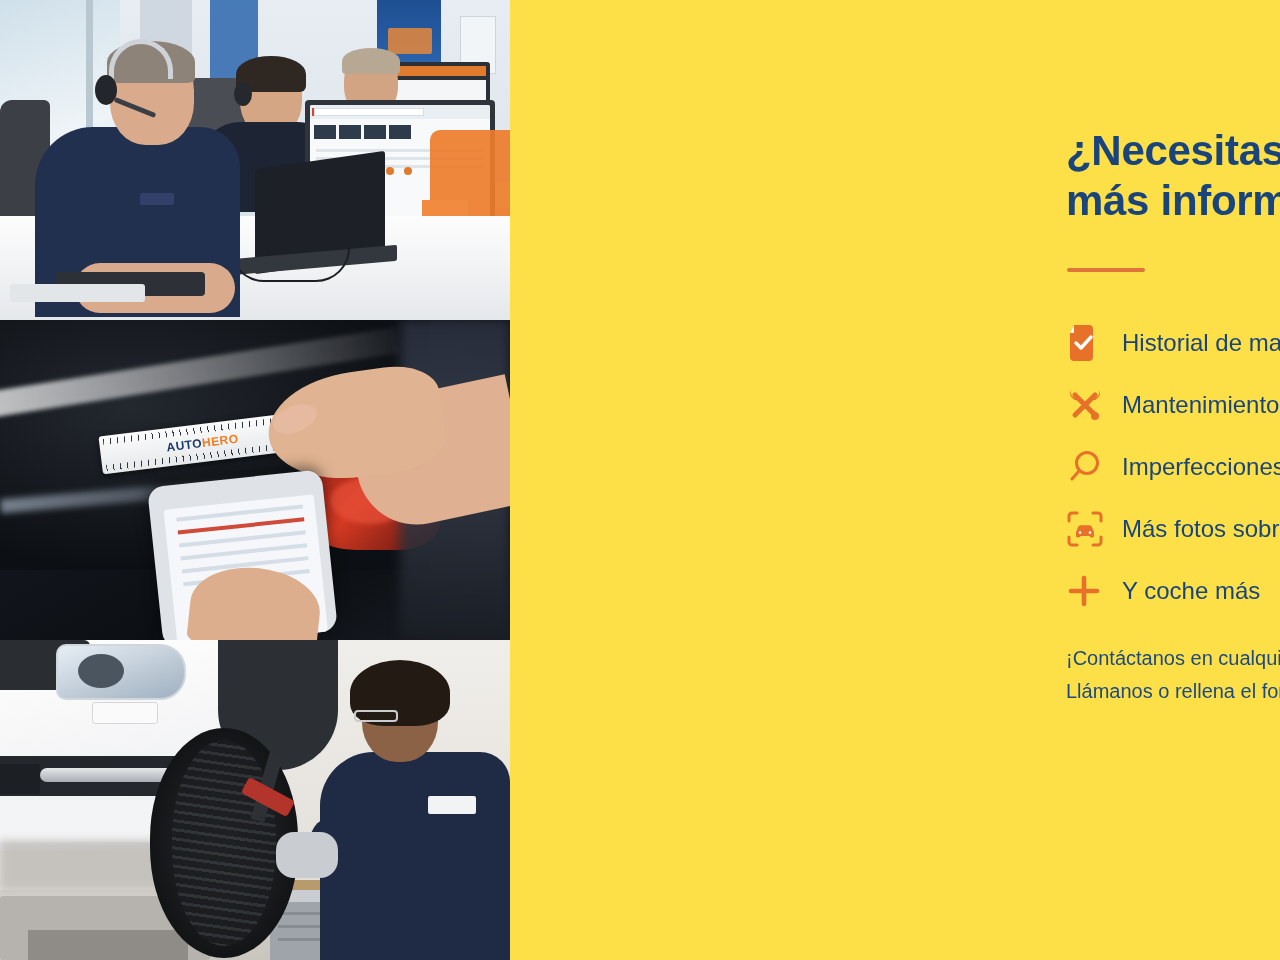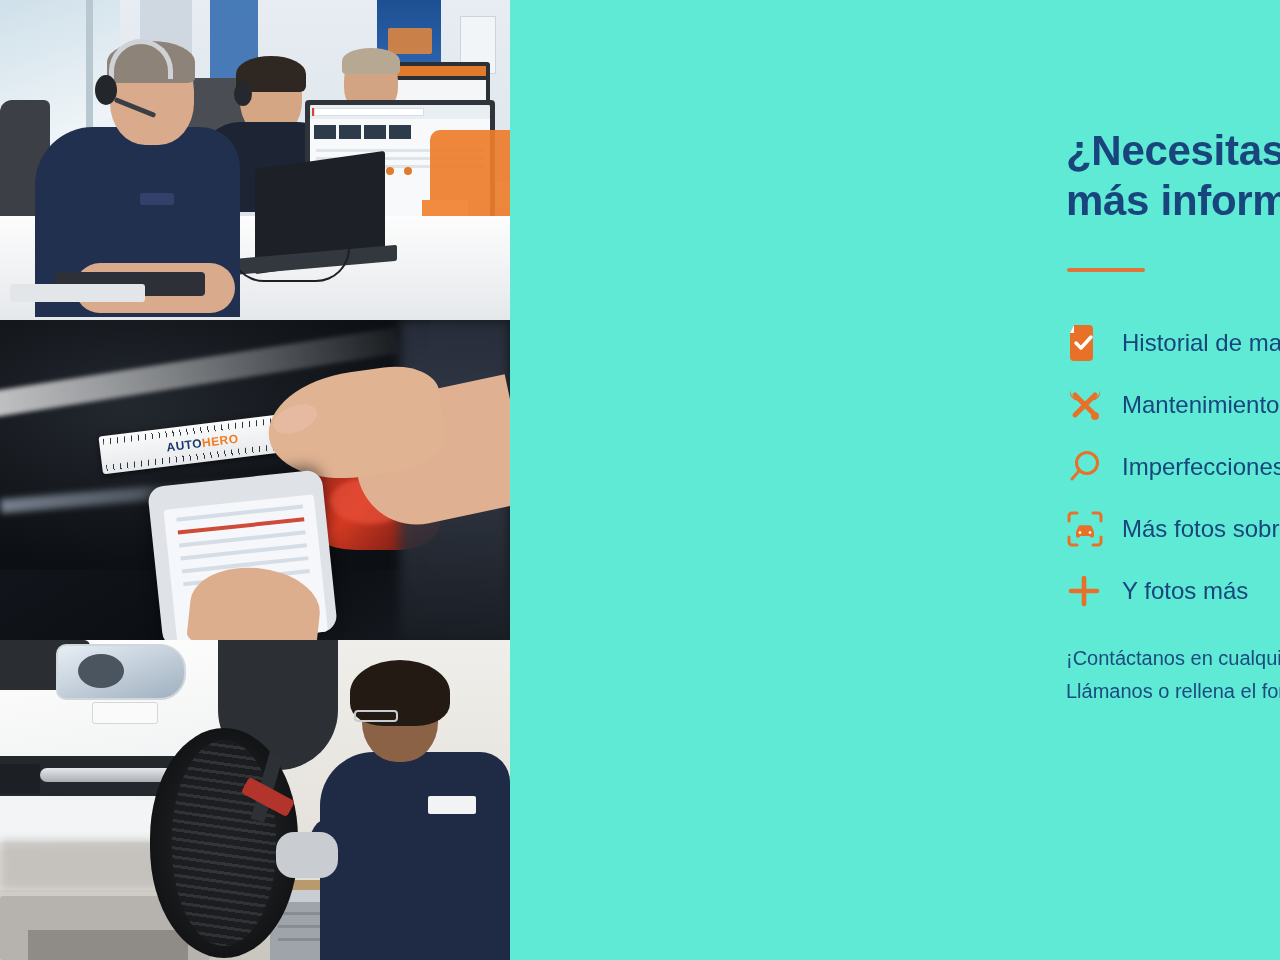--- a/index.html
+++ b/index.html
@@ -126,21 +126,21 @@
   .p3 .wtorso{position:absolute;left:0px;top:96px;width:190px;height:210px;border-radius:54px 30px 0 0;background:#1f2a44;}
   .p3 .wlogo{position:absolute;left:108px;top:140px;width:48px;height:18px;background:#f2f3f4;border-radius:2px;}
   .p3 .warm{position:absolute;left:-10px;top:160px;width:110px;height:50px;border-radius:28px;background:#1f2a44;}
   .p3 .wglove{position:absolute;left:-44px;top:176px;width:62px;height:46px;border-radius:18px;background:#c9ccd0;}
   .p3 .tool{position:absolute;left:-78px;top:132px;width:52px;height:18px;background:#b3342a;border-radius:4px;transform:rotate(28deg);}
   .p3 .toolbar2{position:absolute;left:-60px;top:96px;width:14px;height:70px;background:#2d3034;transform:rotate(16deg);}
   .p3 .cabinet{position:absolute;left:270px;top:262px;width:120px;height:58px;background:#9fa4aa;}
   .p3 .cabinet u{display:block;height:3px;background:#878c92;margin:10px 8px;text-decoration:none;}
 
   
-  .content { position:relative; flex:1 1 auto; height:960px; background:#5eead4; }
+  .content { position:relative; flex:1 1 auto; height:960px; background:#fde047; }
   .headline { position:absolute; left:556px; top:126px; width:460px;
       font-size:42px; font-weight:bold; line-height:1.18; color:#19457c; letter-spacing:-.3px; }
   .rule { position:absolute; left:557px; top:268px; width:78px; height:4px; background:#e0743a; border-radius:2px; }
 
   .features { position:absolute; left:556px; top:312px; width:520px; }
   .feat { display:flex; align-items:center; height:62px; }
   .feat .ic { width:56px; flex:0 0 56px; display:flex; align-items:center; justify-content:flex-start; }
   .feat .lbl { font-size:24px; color:#19457c; font-weight:400; }
 
   .contact { position:absolute; left:556px; top:642px; width:680px;
@@ -362,21 +362,21 @@
 
       <div class="feat">
         <span class="ic">
           <svg width="36" height="36" viewBox="0 0 36 36">
             <g stroke="#e8712a" stroke-width="4.6" stroke-linecap="round">
               <line x1="18" y1="5" x2="18" y2="31"></line>
               <line x1="5" y1="18" x2="31" y2="18"></line>
             </g>
           </svg>
         </span>
-        <span class="lbl">Y fotos más</span>
+        <span class="lbl">Y coche más</span>
       </div>
 
     </div>
 
     <div class="contact">
       <div>¡Contáctanos en cualquier momento para más información!</div>
       <div>Llámanos o rellena el formulario de contacto.</div>
     </div>
 
   </div>

